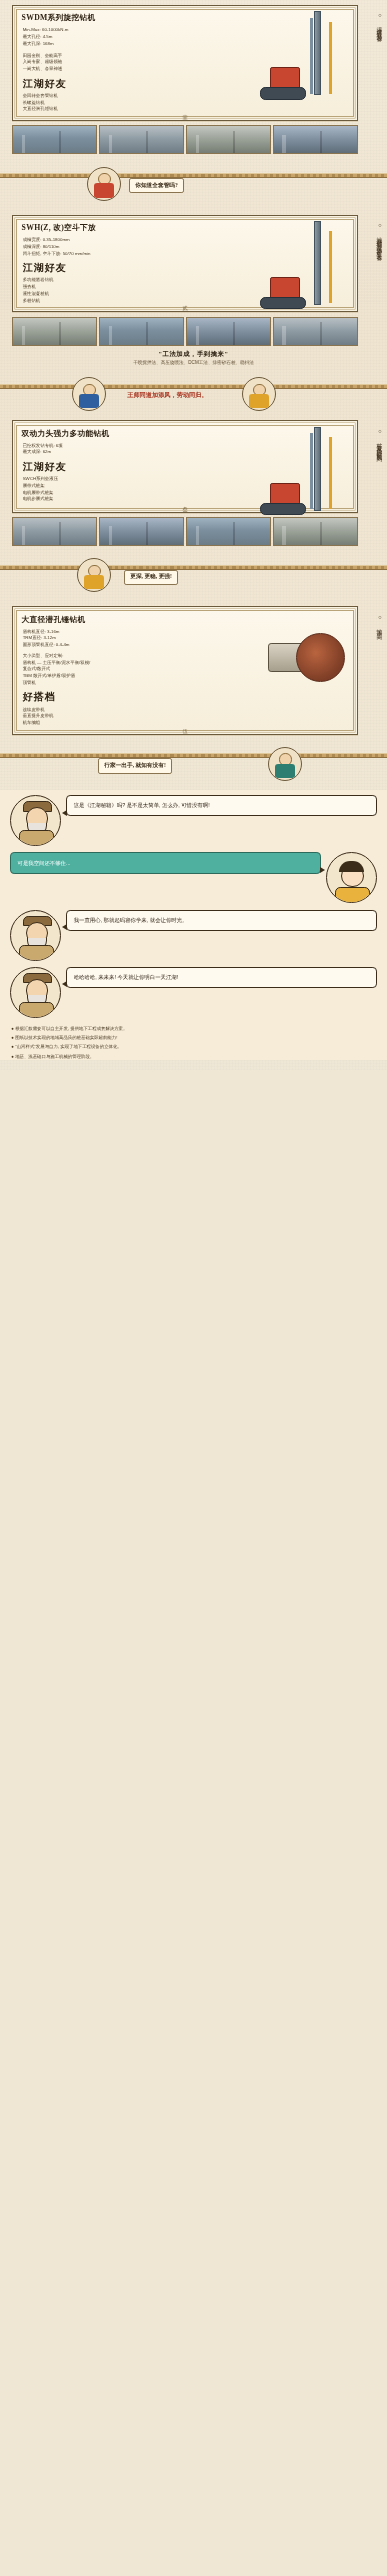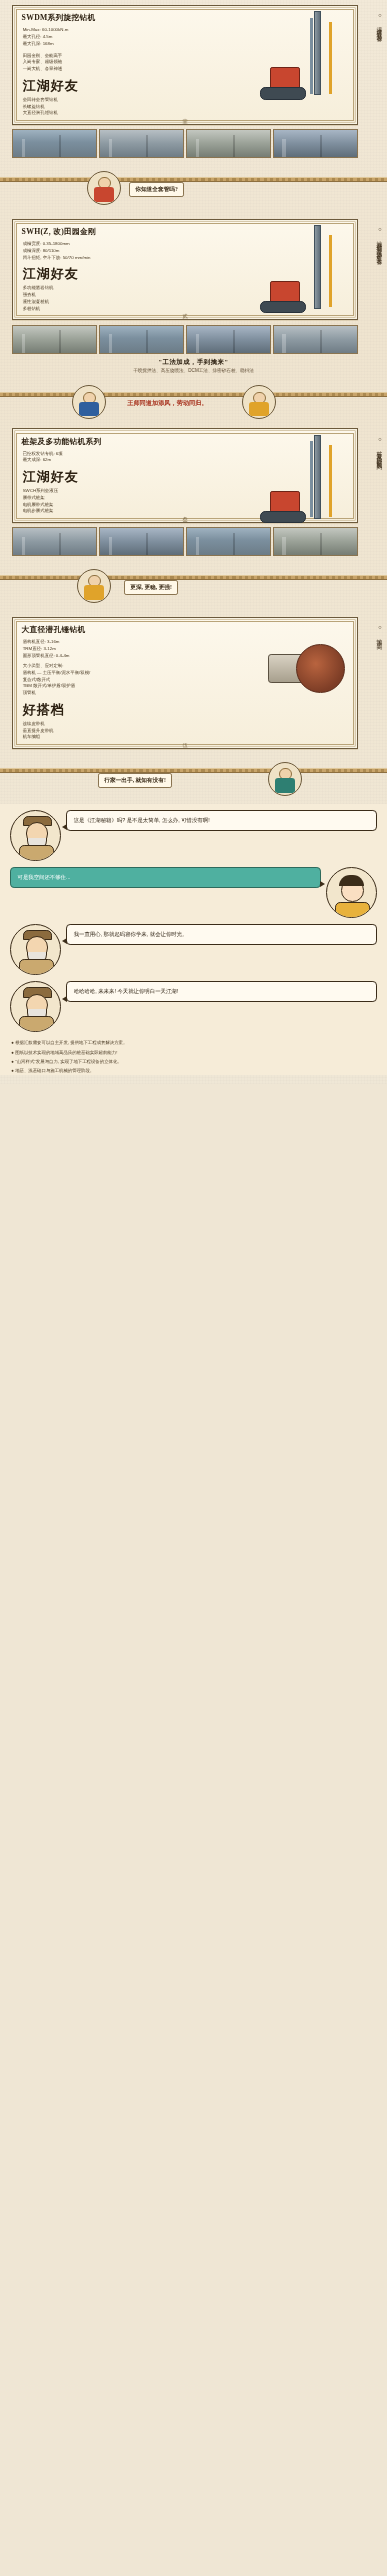--- a/index.html
+++ b/index.html
@@ -45,21 +45,21 @@
     font-family:"Liberation Serif", serif;
     font-weight:bold;
     font-size:7.7px;
     letter-spacing:0.3px;
     color:#2e2213;
     margin:1px 0 4.1px 1px;
   }
   .spec-line{font-size:4.4px;line-height:6.7px;color:#4a3a24;margin-left:2.1px;}
   .brand{
     font-family:"Liberation Serif", serif;
-    font-size:13px;font-weight:bold;color:#2c2011;
+    font-size:10px;font-weight:bold;color:#2c2011;
     margin:4.1px 0 2.1px 2.1px;
     letter-spacing:1px;
   }
   .feat{font-size:4.4px;line-height:6.7px;color:#4a3a24;margin-left:2.1px;}
   .card-num{
     position:absolute;left:50%;transform:translateX(-50%);
     bottom:-1px;font-size:5.2px;color:#7b6844;font-family:"Liberation Serif",serif;
   }
 
   
@@ -254,21 +254,21 @@
     <div class="vlabel">○ 地基处理和基坑支护桩工装备</div>
 
     <div class="card" style="margin-right:29px;">
       <div class="rig">
         <div class="mast"></div>
         <div class="drill"></div>
         <div class="cab"></div>
         <div class="track"></div>
       </div>
 
-      <div class="card-title">SWH(Z, 改)田园金刚</div>
+      <div class="card-title">SWH(Z, 改)空斗下放</div>
       <div class="spec-line">成槽宽度: 0.35-1800mm</div>
       <div class="spec-line">成槽深度: 80/110m</div>
       <div class="spec-line">闭斗扭矩, 空斗下放: 50/70 mm/min</div>
       <div class="brand">江湖好友</div>
       <div class="feat">多功能凿岩钻机</div>
       <div class="feat">强夯机</div>
       <div class="feat">液性混凝桩机</div>
       <div class="feat">多桩钻机</div>
       <div class="card-num">贰</div>
     </div>
@@ -302,21 +302,21 @@
 
     <div class="card" style="margin-right:29px;">
       <div class="rig">
         <div class="mast"></div>
         <div class="mast2"></div>
         <div class="drill"></div>
         <div class="cab"></div>
         <div class="track"></div>
       </div>
 
-      <div class="card-title">桩架及多功能钻机系列</div>
+      <div class="card-title">双动力头强力多功能钻机</div>
       <div class="spec-line">已控权发钻专机: 6项</div>
       <div class="spec-line">最大成深: 62m</div>
       <div class="brand">江湖好友</div>
       <div class="feat">SWCH系列全液压</div>
       <div class="feat">履带式桩架</div>
       <div class="feat">电机履带式桩架</div>
       <div class="feat">电机步履式桩架</div>
       <div class="card-num">叁</div>
     </div>
 

